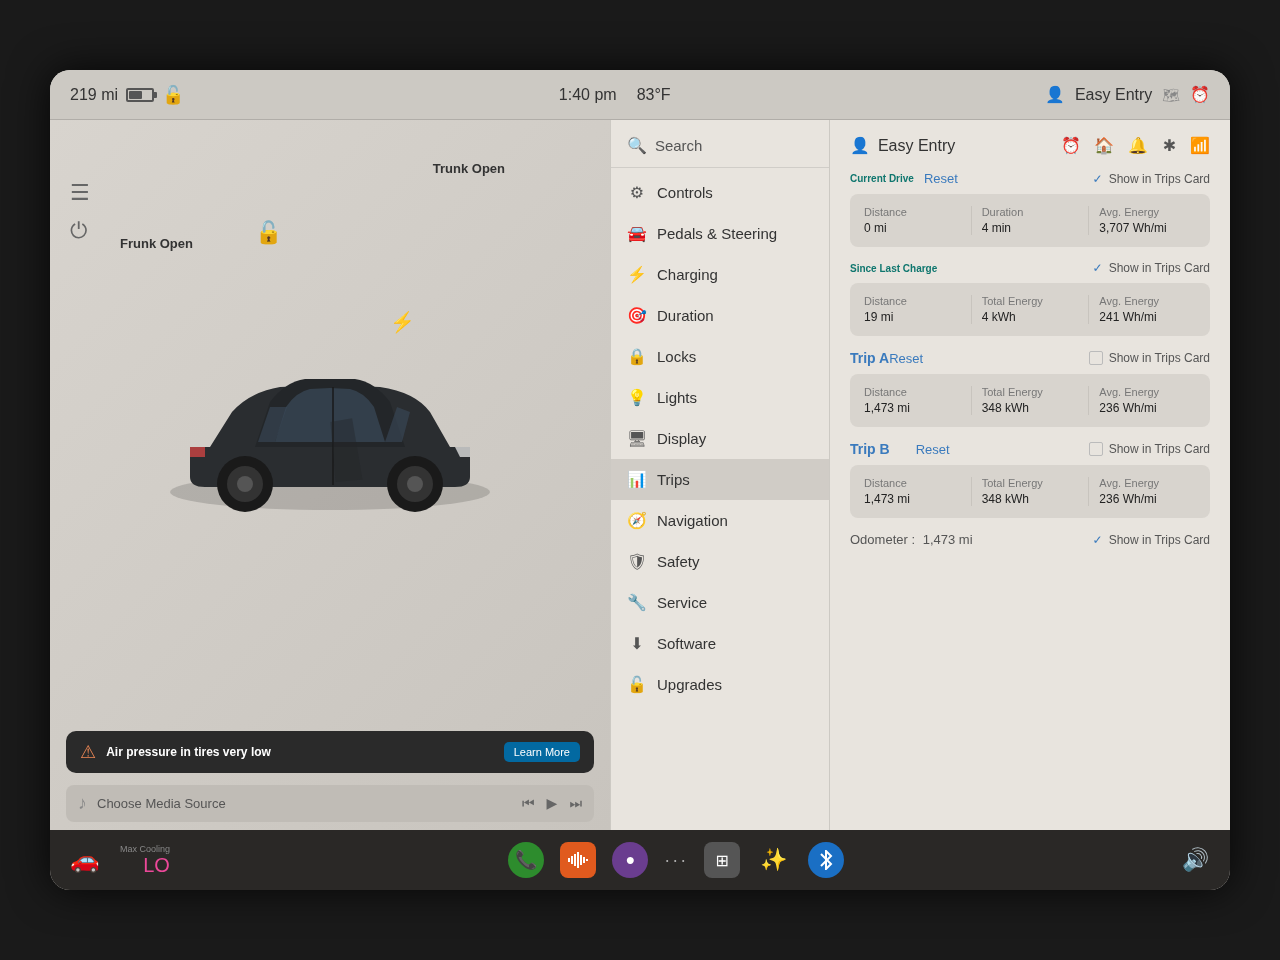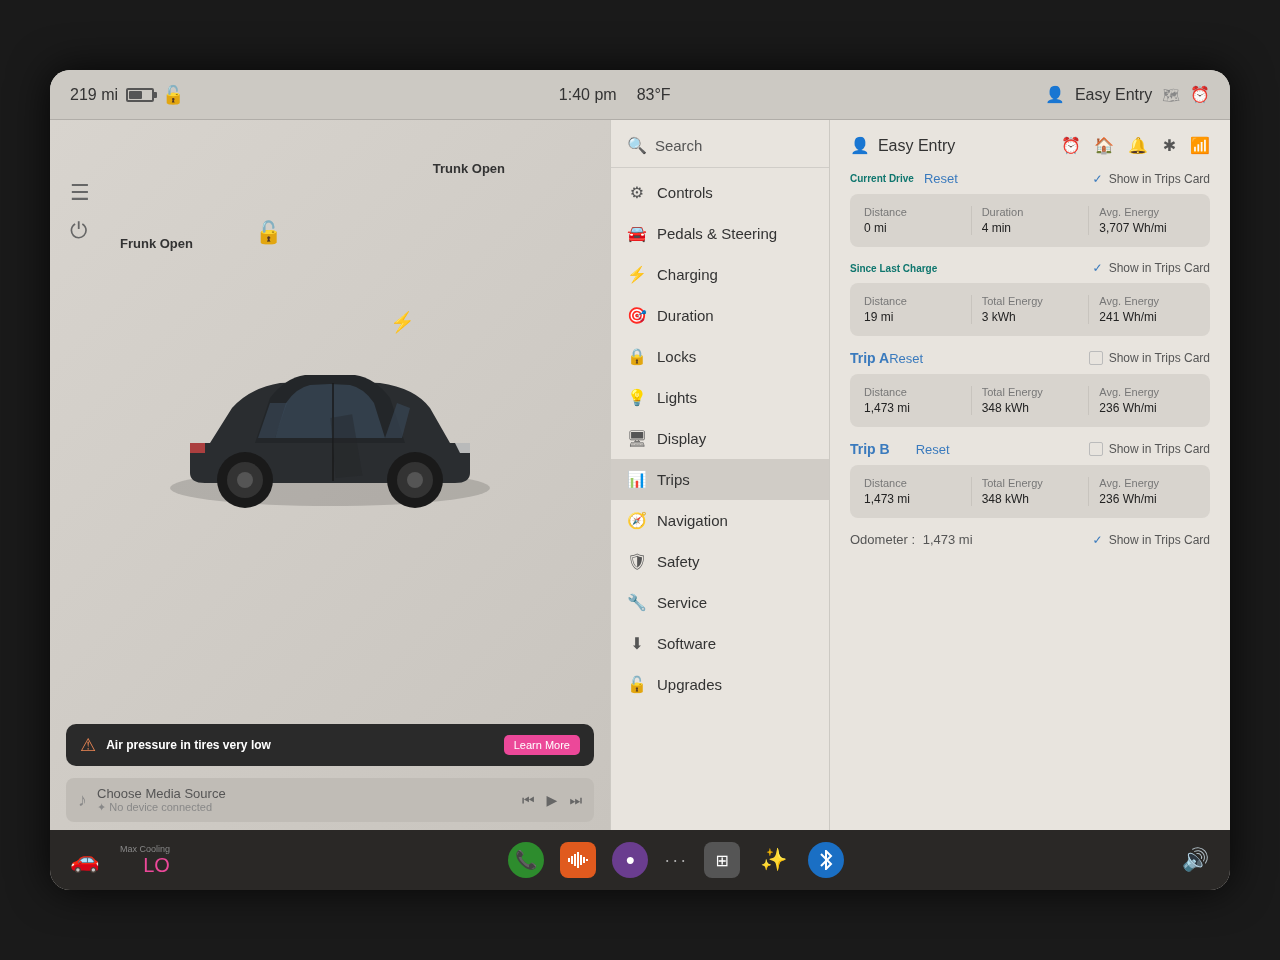--- a/index.html
+++ b/index.html
@@ -82,21 +82,21 @@
       padding: 10px 14px;
       display: flex;
       align-items: center;
       gap: 10px;
       color: #fff;
     }
     .alert-icon { color: #e85; font-size: 18px; }
     .alert-text { font-size: 11px; flex: 1; line-height: 1.4; }
     .alert-title { font-size: 12px; font-weight: 600; }
     .learn-more-btn {
-      background: #ec4899;
+      background: #0369a1;
       color: #fff;
       border: none;
       border-radius: 5px;
       padding: 4px 10px;
       font-size: 11px;
       cursor: pointer;
       white-space: nowrap;
     }
 
     
@@ -345,21 +345,20 @@
         <div class="alert-text">
           <div class="alert-title">Air pressure in tires very low</div>
         </div>
         <button class="learn-more-btn">Learn More</button>
       </div>
 
       <div class="media-bar">
         <span class="media-icon">♪</span>
         <div class="media-info">
           <div class="media-title">Choose Media Source</div>
-          <div style="font-size:11px; color:#888;">✦ No device connected</div>
         </div>
         <div class="media-controls">
           <span>⏮</span>
           <span>▶</span>
           <span>⏭</span>
         </div>
       </div>
     </div>
 
     <div class="center-panel">
@@ -476,21 +475,21 @@
           </div>
         </div>
         <div class="stats-card">
           <div class="stat-item">
             <div class="stat-label">Distance</div>
             <div class="stat-value">19 mi</div>
           </div>
           <div class="stat-divider"></div>
           <div class="stat-item">
             <div class="stat-label">Total Energy</div>
-            <div class="stat-value">3 kWh</div>
+            <div class="stat-value">4 kWh</div>
           </div>
           <div class="stat-divider"></div>
           <div class="stat-item">
             <div class="stat-label">Avg. Energy</div>
             <div class="stat-value">241 Wh/mi</div>
           </div>
         </div>
       </div>
 
       <div>

